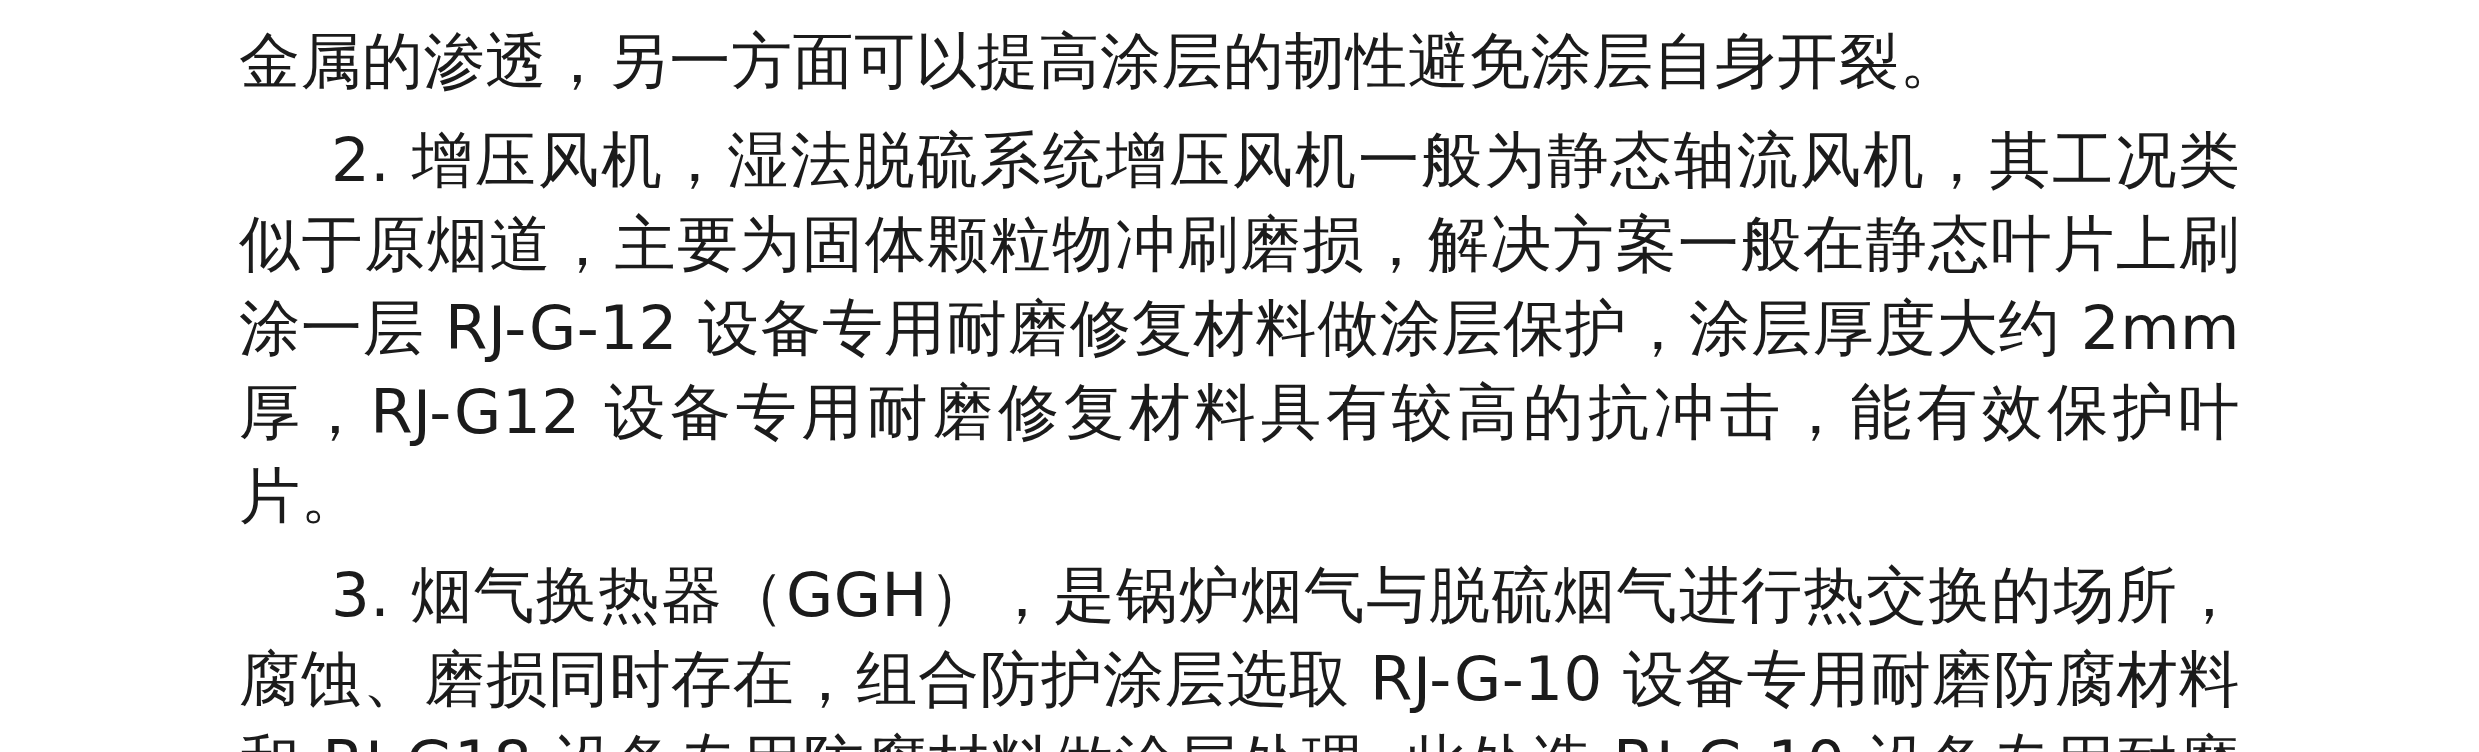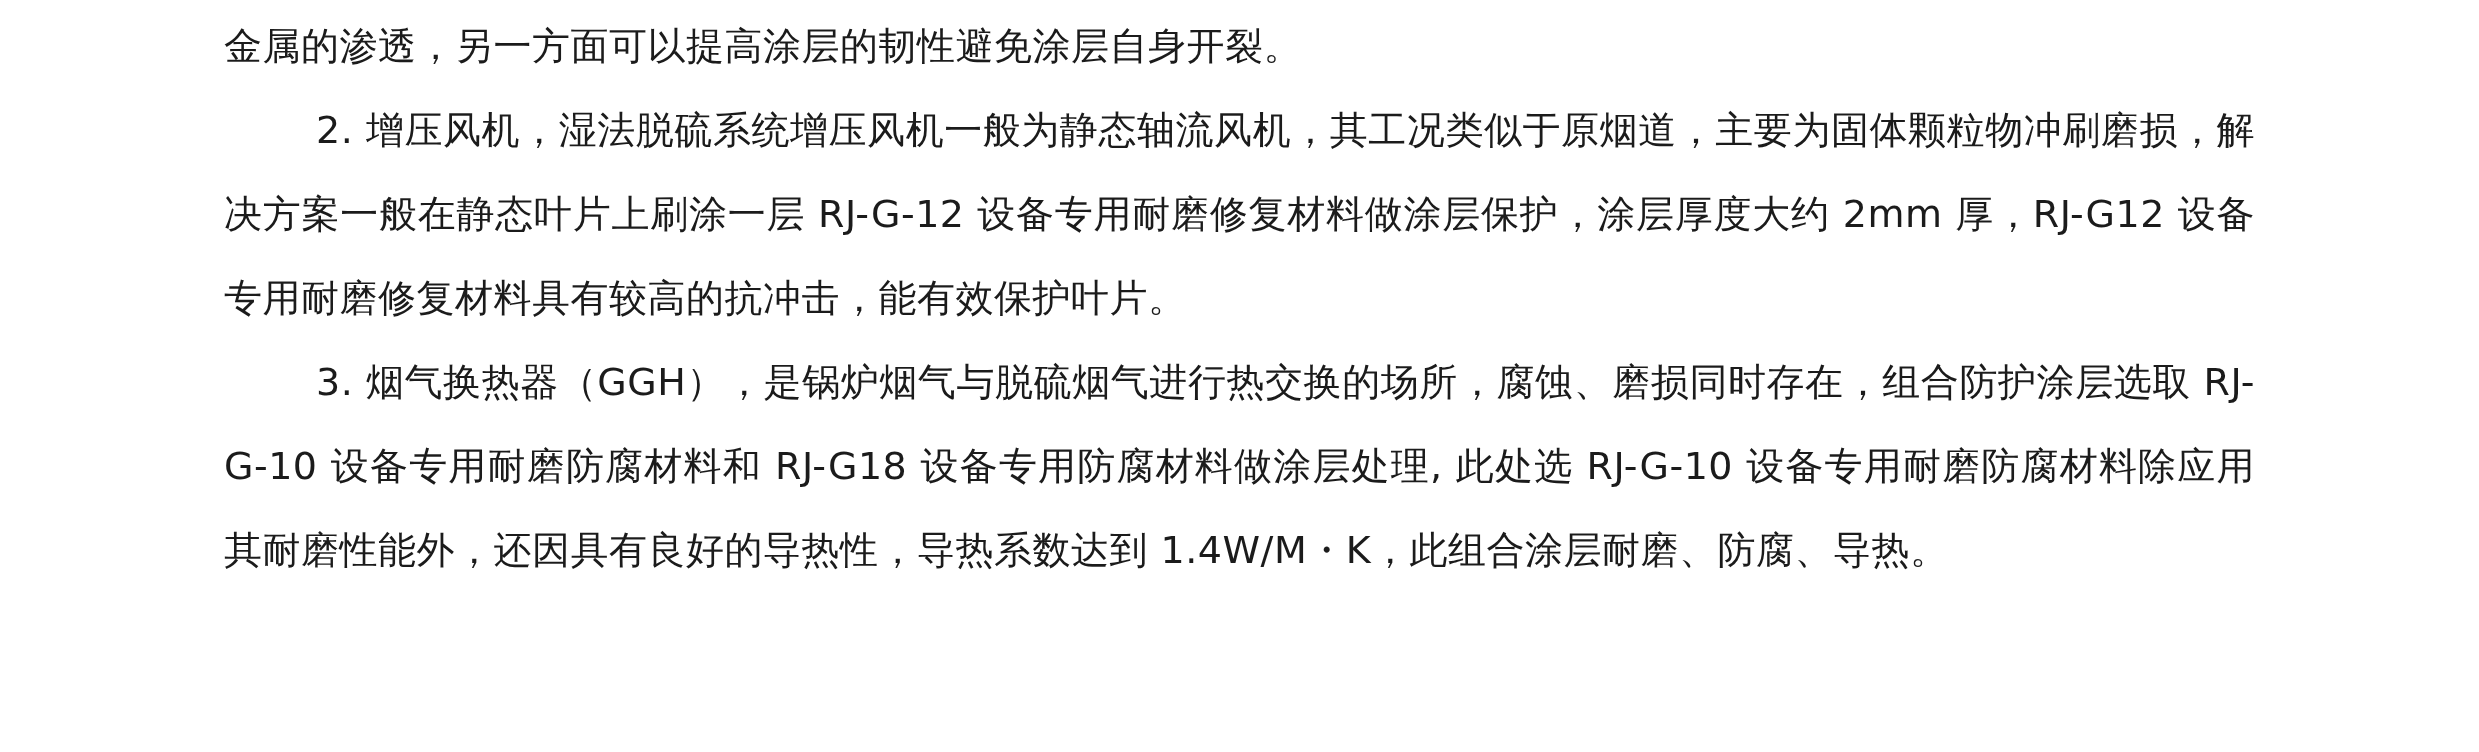--- a/index.html
+++ b/index.html
@@ -18,23 +18,23 @@
     width: 2479px;
     height: 752px;
     background: #ffffff;
     box-sizing: border-box;
     padding: 0 224px 0 224px;
   }
   .doc-body {
     padding-top: 4px;
   }
   .para {
-    margin: 0;
+    margin: 15px;
     color: #1b1b1b;
-    font-size: 38px;
+    font-size: 61px;
     line-height: 84px;
     letter-spacing: 0.5px;
     text-align: justify;
     text-justify: inter-character;
     font-family: "DejaVu Sans", "Liberation Sans", sans-serif;
     font-weight: 400;
   }
   .para.indent {
     text-indent: 92px;
   }

